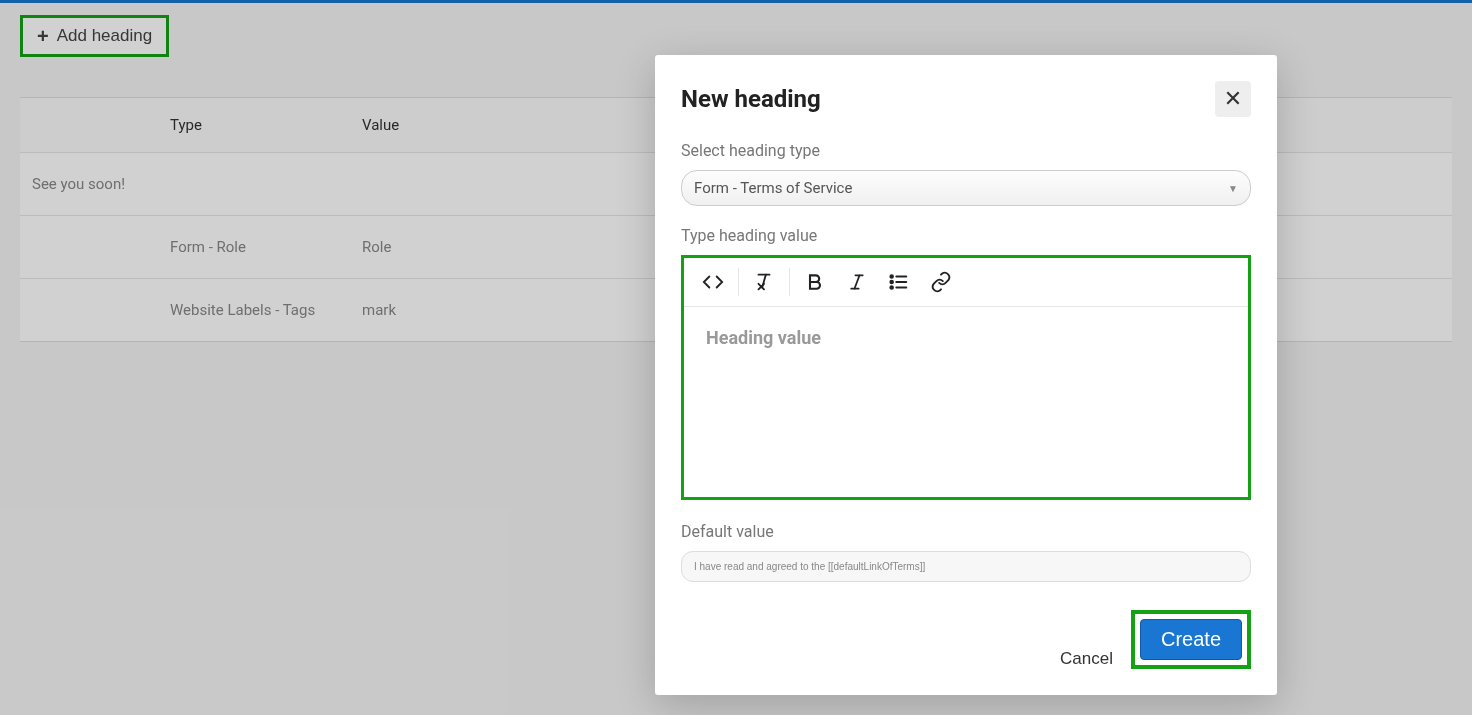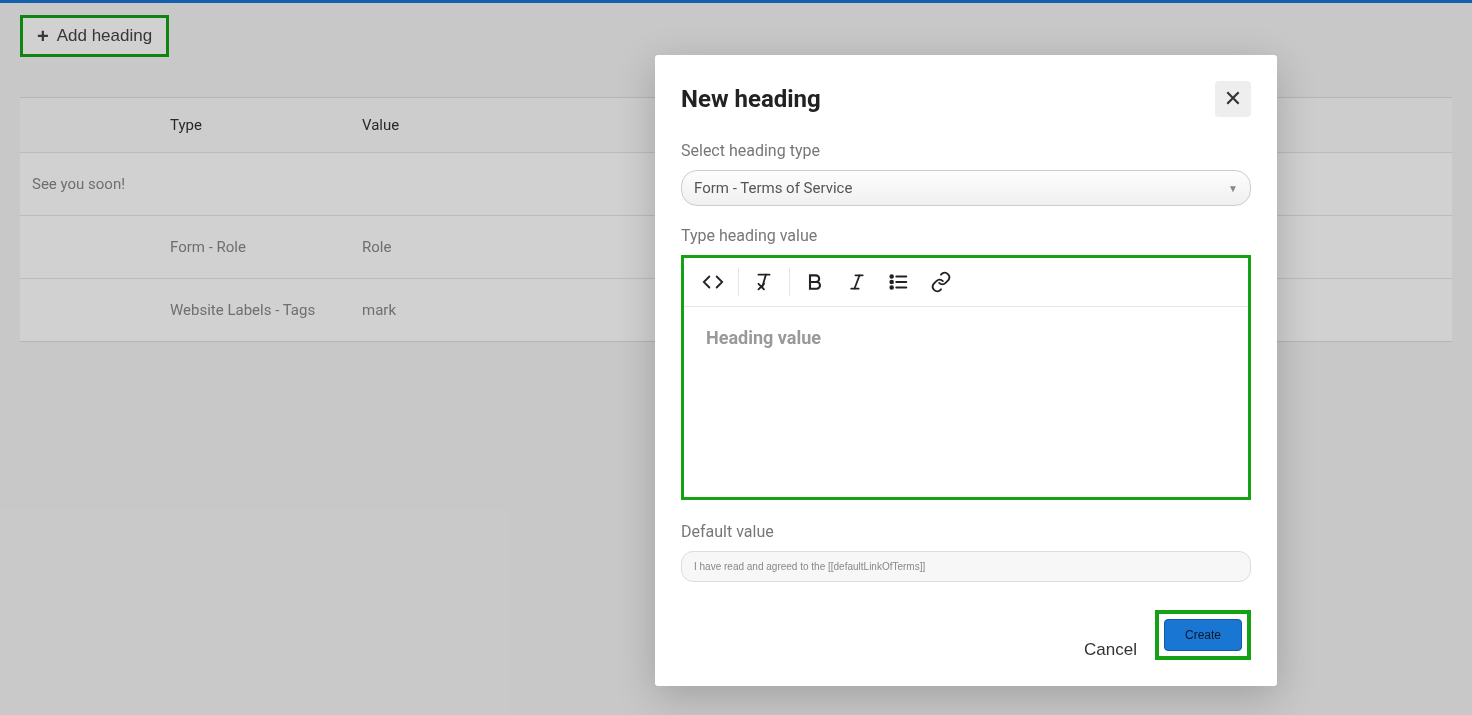--- a/index.html
+++ b/index.html
@@ -194,25 +194,25 @@
       font-size: 17px;
       color: #333;
       cursor: pointer;
     }
     .create-wrapper {
       border: 4px solid #14a214;
       padding: 5px;
     }
     .create-btn {
       background: #1976d2;
-      color: #0f172a;
+      color: #ffffff;
       border: 1px solid #0f5ba8;
       border-radius: 4px;
       padding: 8px 20px;
-      font-size: 12px;
+      font-size: 20px;
       cursor: pointer;
     }
     svg { display: block; }
   </style>
 </head>
 <body>
 
 <div class="top-border"></div>
 
 <div class="page-content">

